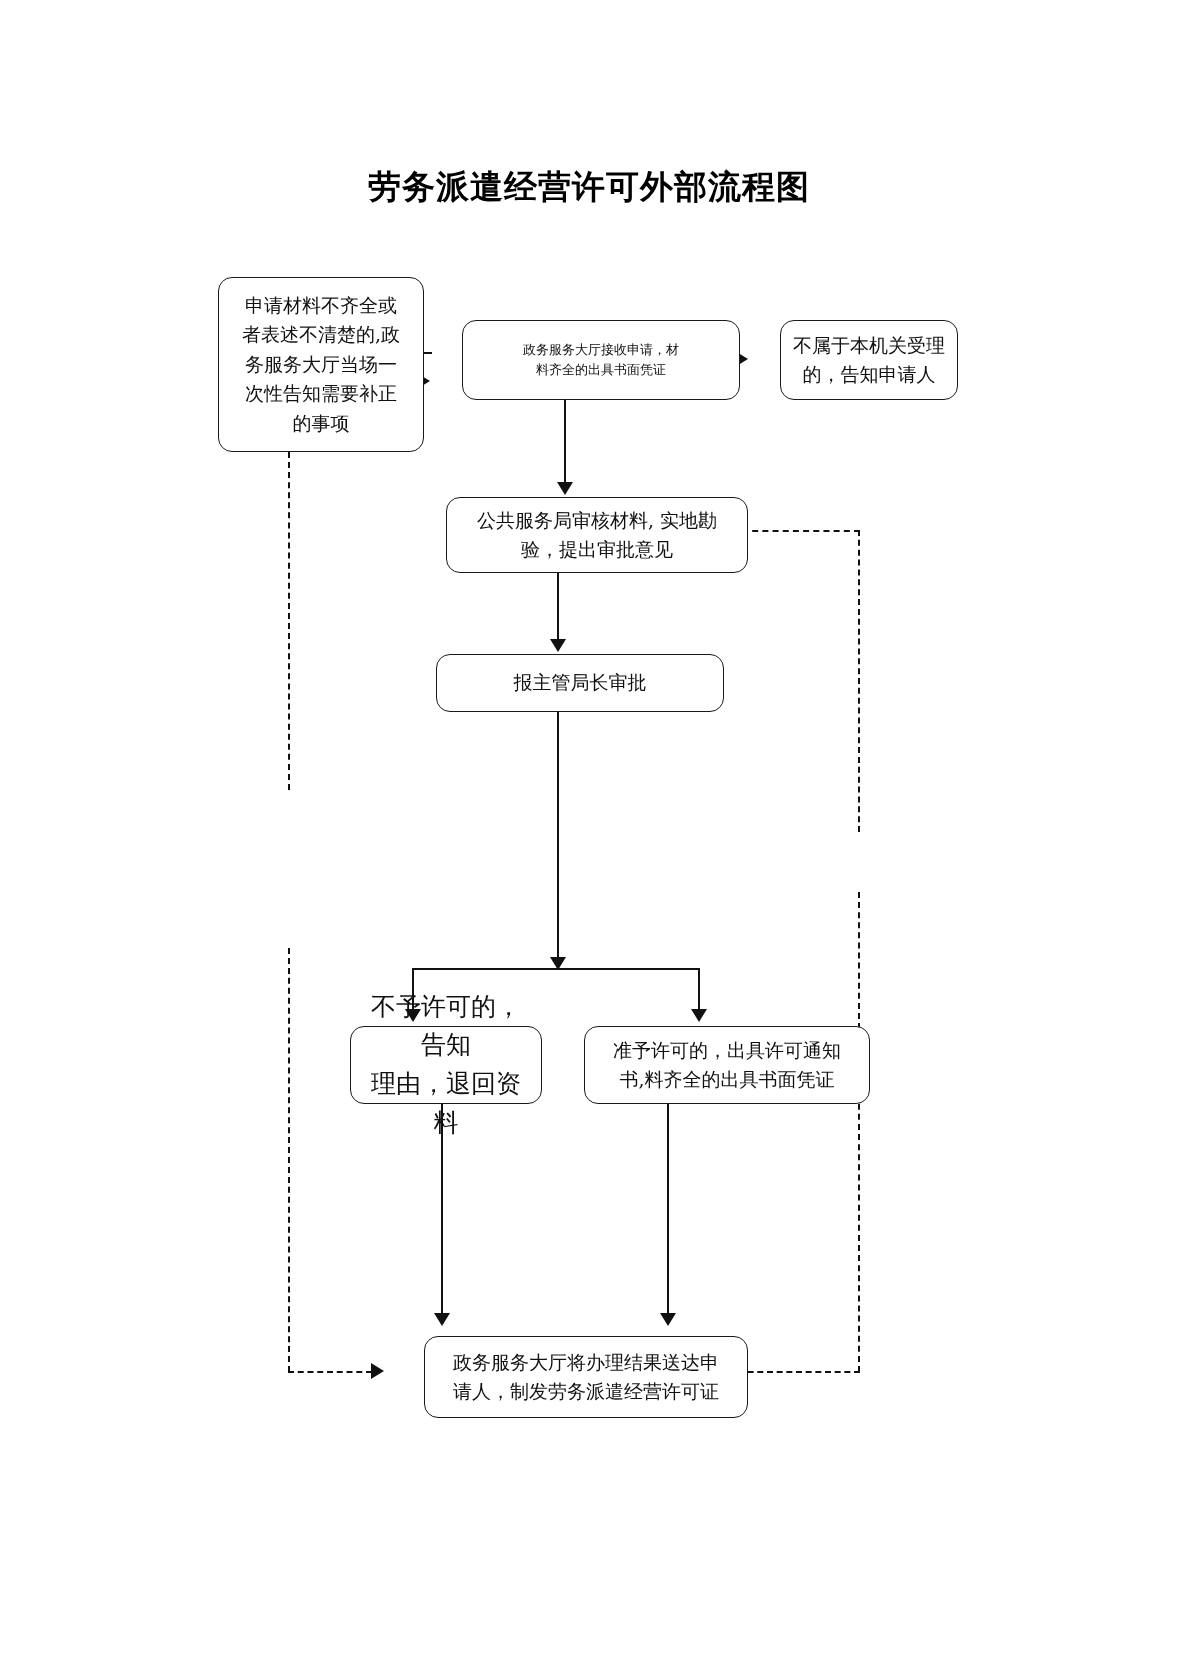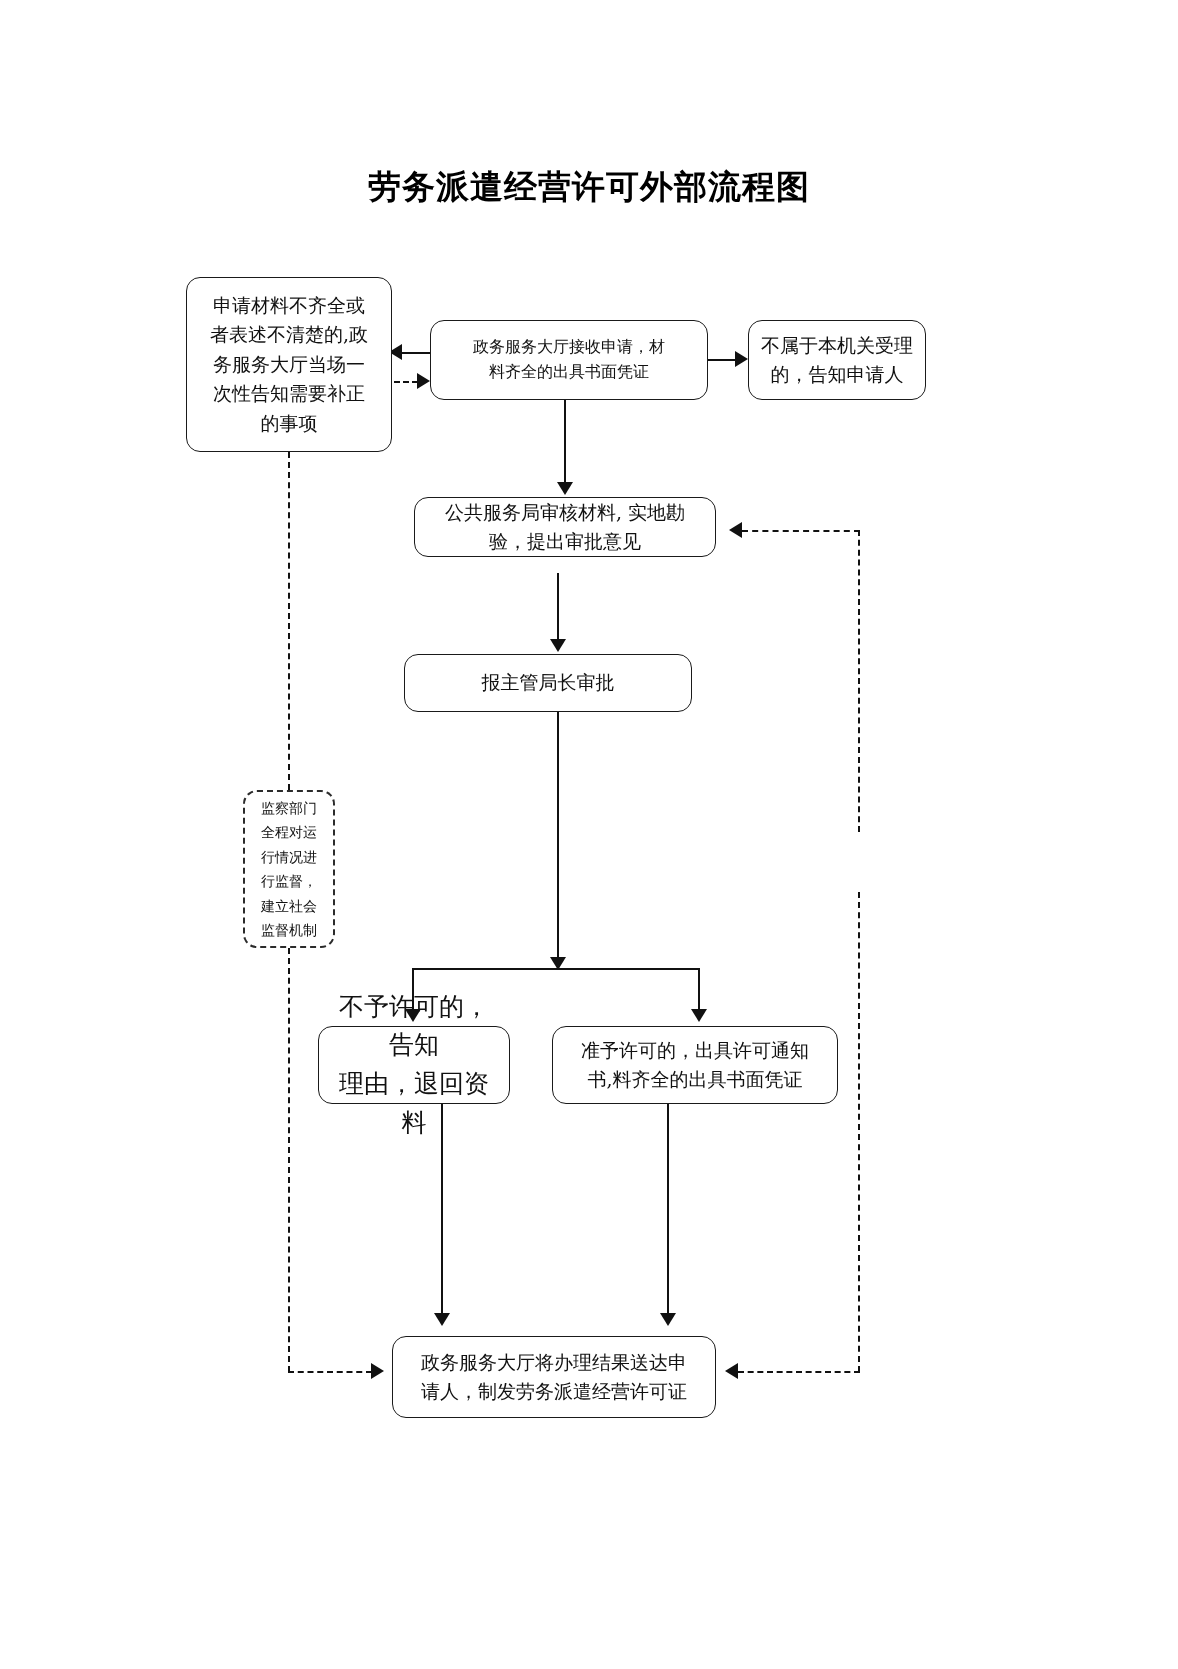--- a/index.html
+++ b/index.html
@@ -36,20 +36,21 @@
     border: 1.6px solid #1a1a1a;
     border-radius: 14px;
     background: #ffffff;
     display: flex;
     align-items: center;
     justify-content: center;
     text-align: center;
     line-height: 1.55;
     color: #111111;
     z-index: 3;
+    margin-left: 32px;
   }
   .node .txt {
     display: block;
     width: 100%;
     padding: 0 8px;
     box-sizing: border-box;
     white-space: pre-line;
   }
   .dashed {
     border-style: dashed;
@@ -118,47 +119,39 @@
   <div id="title">劳务派遣经营许可外部流程图</div>
 
   <div class="node" style="left:186px; top:277px; width:206px; height:175px; font-size:19px;">
     <span class="txt">申请材料不齐全或
 者表述不清楚的,政
 务服务大厅当场一
 次性告知需要补正
 的事项</span>
   </div>
 
-  <div class="node" style="left:430px; top:320px; width:278px; height:80px; font-size:16px;">
+  <div class="node" style="left:430px; top:320px; width:278px; height:80px; font-size:13px;">
     <span class="txt">政务服务大厅接收申请，材
 料齐全的出具书面凭证</span>
   </div>
 
   <div class="node" style="left:748px; top:320px; width:178px; height:80px; font-size:19px;">
     <span class="txt">不属于本机关受理
 的，告知申请人</span>
   </div>
 
-  <div class="node" style="left:414px; top:497px; width:302px; height:60px; font-size:19px;">
+  <div class="node" style="left:414px; top:497px; width:302px; height:76px; font-size:19px;">
     <span class="txt">公共服务局审核材料, 实地勘
 验，提出审批意见</span>
   </div>
 
   <div class="node" style="left:404px; top:654px; width:288px; height:58px; font-size:19px;">
     <span class="txt">报主管局长审批</span>
   </div>
 
-  <div class="node dashed small-note" style="left:243px; top:790px; width:92px; height:158px;">
-    <span class="txt">监察部门
-全程对运
-行情况进
-行监督，
-建立社会
-监督机制</span>
-  </div>
 
 
   <div class="node" style="left:318px; top:1026px; width:192px; height:78px; font-size:25px;">
     <span class="txt">不予许可的，告知
 理由，退回资料</span>
   </div>
 
   <div class="node" style="left:552px; top:1026px; width:286px; height:78px; font-size:19px;">
     <span class="txt">准予许可的，出具许可通知
 书,料齐全的出具书面凭证</span>

